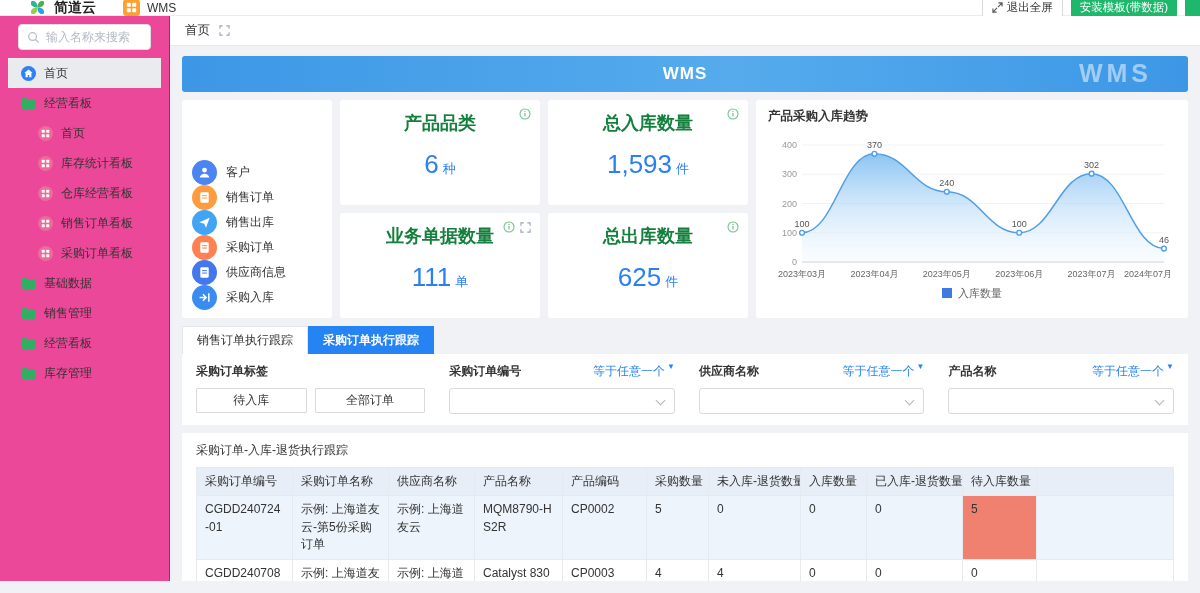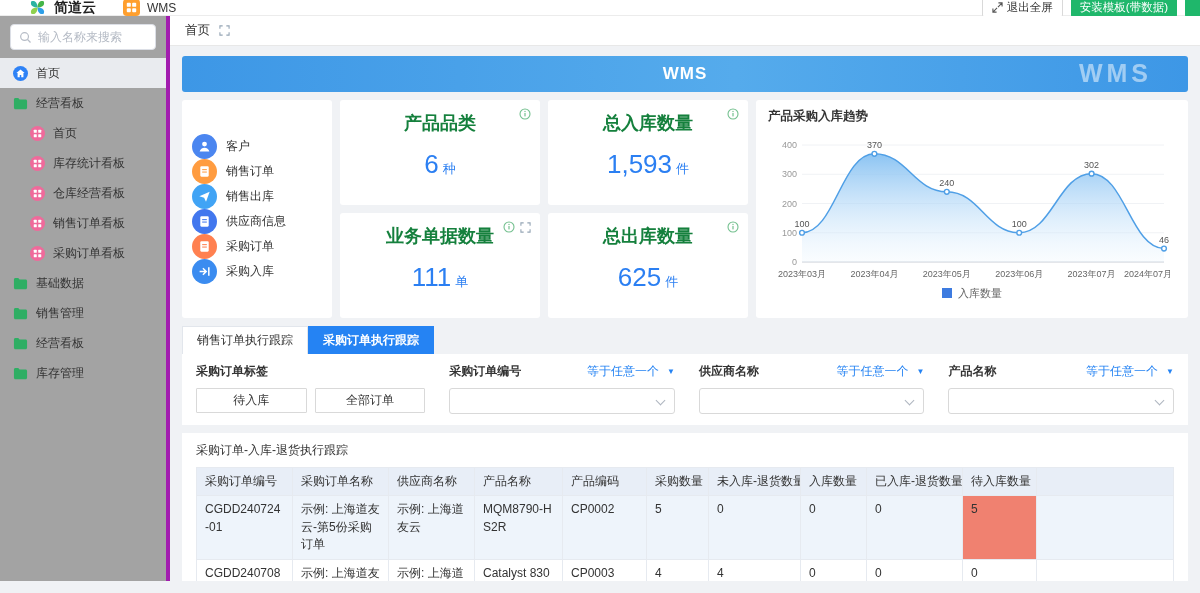--- a/index.html
+++ b/index.html
@@ -15,41 +15,41 @@
   .tb-left{display:flex;align-items:center;gap:7px}
   .logo-text{font-size:14px;font-weight:bold;color:#222;margin-right:20px}
   .app-name{font-size:12px;color:#333}
   .tb-right{display:flex;align-items:flex-start;gap:8px}
   .btn{height:21px;border-radius:3px;font-size:11.5px;display:flex;align-items:center;gap:4px;padding:0 9px;cursor:pointer;border:none;white-space:nowrap}
   .btn.outline{background:#fff;border:1px solid #d9d9d9;color:#333}
   .btn.green{background:var(--green);color:#fff}
   .btn.sliver{width:15px;padding:0;border-radius:3px 0 0 3px}
   
   .layout{display:flex;height:565px}
-  .sidebar{width:170px;background:#a3a3a3;border-right:4px solid #a21caf;padding:8px 0;flex:none}
+  .sidebar{width:170px;background:#ec4899;border-right:1px solid #a21caf;padding:8px 8px;flex:none}
   .search-box{margin:0 10px 8px;height:26px;border:1px solid #dcdfe6;border-radius:4px;display:flex;align-items:center;gap:6px;padding:0 8px;background:#fff}
   .search-box input{border:none;outline:none;width:100%;font-size:12px;color:#333;font-family:inherit}
   .search-box input::placeholder{color:#b4bac4}
   .nav-item{height:30px;display:flex;align-items:center;gap:8px;padding:0 13px;cursor:pointer;color:#333}
   .nav-item.active{background:#e9ebef}
   .nav-item.sub{padding-left:30px}
   .nicon{width:15px;height:15px;flex:none}
   
   .main{flex:1;display:flex;flex-direction:column;overflow:hidden}
   .page-tabs{height:30px;background:#fff;border-bottom:1px solid #e8e8e8;display:flex;align-items:center;gap:9px;padding:0 15px;flex:none}
   .page-tab{font-size:12.5px;color:#333;cursor:pointer}
   .content{flex:1;padding:10px 12px;overflow:hidden}
   
   .banner{height:36px;border-radius:3px;background:linear-gradient(90deg,var(--banner-from),var(--banner-to) 55%,var(--banner-from));position:relative;display:flex;align-items:center;justify-content:center}
   .banner-title{color:#fff;font-size:17px;font-weight:bold;letter-spacing:1px}
   .banner-mark{position:absolute;right:36px;top:3px;font-size:25px;font-weight:800;letter-spacing:4px;color:rgba(255,255,255,.5)}
   
   .widgets{display:grid;grid-template-columns:150px 408px 1fr;gap:8px;margin-top:8px;height:218px}
   .card{background:#fff;border-radius:3px}
-  .quick{padding:8px 10px;display:flex;flex-direction:column;justify-content:center}
+  .quick{padding:8px 10px;display:flex;flex-direction:column;justify-content:flex-end}
   .qitem{display:flex;align-items:center;gap:9px;cursor:pointer}
   .qicon{width:25px;height:25px;border-radius:50%;display:flex;align-items:center;justify-content:center;flex:none}
   .qicon svg{width:15px;height:15px}
   .stat-grid{display:grid;grid-template-columns:1fr 1fr;grid-template-rows:1fr 1fr;gap:8px}
   .stat{position:relative;text-align:center;padding-top:11px}
   .stat-title{font-size:18px;font-weight:600;color:#15803d}
   .stat-icons{position:absolute;top:8px;right:9px;display:flex;gap:5px;align-items:center}
   .stat-value{margin-top:14px;color:var(--accent-blue)}
   .stat-value .num{font-size:26px}
   .stat-value .unit{font-size:13px;margin-left:4px}
@@ -59,21 +59,21 @@
   .legend-swatch{width:10px;height:10px;background:#3d7be0}
   
   .track-tabs{display:flex;margin-top:8px}
   .ttab{height:28px;padding:0 14px;display:flex;align-items:center;background:#fff;border:1px solid #e2e6ec;border-bottom:none;font-size:12px;cursor:pointer}
   .ttab.active{background:var(--tab-active);border-color:var(--tab-active);color:#fff;font-weight:600}
   .filter-panel{background:#fff;padding:9px 14px 11px;display:flex;gap:24px}
   .fgroup{width:236px}
   .fgroup.tags{width:240px}
   .flabel{font-size:12px;font-weight:600;color:#333}
   .fhead{display:flex;justify-content:space-between;align-items:center;height:17px}
-  .fop{font-size:12px;color:var(--link-blue);display:flex;align-items:center;gap:8px;cursor:pointer}
+  .fop{font-size:12px;color:var(--link-blue);display:flex;gap:2px;cursor:pointer}
   .fop .caret{font-size:8px;line-height:1}
   .tag-btns{display:flex;gap:8px;margin-top:8px}
   .tag-btns button{flex:1;height:25px;border:1px solid #d9d9d9;background:#fff;border-radius:1px;font-size:12px;color:#333;cursor:pointer;font-family:inherit}
   .fselect{margin-top:8px;height:26px;border:1px solid #d9d9d9;border-radius:3px;background:#fff;position:relative;cursor:pointer}
   .fselect .chev{position:absolute;right:10px;top:8px;width:7px;height:7px;border-right:1.4px solid #aeb5bf;border-bottom:1.4px solid #aeb5bf;transform:rotate(45deg)}
   .table-panel{background:#fff;margin-top:8px;padding:9px 14px;flex:1}
   .table-title{font-size:12px;color:#333;margin-bottom:8px}
   table{width:100%;border-collapse:collapse;table-layout:fixed;font-size:12px}
   th,td{border:1px solid #e6eaf0;padding:5px 8px;text-align:left;vertical-align:top;line-height:1.45;word-break:break-all}
   thead th{background:var(--header-bg);font-weight:normal;color:#333;white-space:nowrap;overflow:hidden;vertical-align:middle;padding:5px 8px}
@@ -297,38 +297,38 @@
           </div>
           <div class="qitem">
             <span class="qicon" style="background: rgb(65, 164, 245);">
                 <svg viewBox="0 0 16 16">
                   <path d="M2.5 7.6 13.5 3 9.6 13.5 7.6 9.4z" fill="#fff"></path>
                 </svg>
               </span>
             <span>销售出库</span>
           </div>
           <div class="qitem">
+            <span class="qicon" style="background: rgb(255, 128, 80);">
+                <svg viewBox="0 0 16 16">
+                  <rect x="3.5" y="2.5" width="9" height="11" rx="1.2" fill="#fff"></rect>
+                  <line x1="5.5" y1="6" x2="10.5" y2="6" stroke="#ff8050" stroke-width="1.1"></line>
+                  <line x1="5.5" y1="8.6" x2="10.5" y2="8.6" stroke="#ff8050" stroke-width="1.1"></line>
+                </svg>
+              </span>
+            <span>采购订单</span>
+          </div>
+          <div class="qitem">
             <span class="qicon" style="background: rgb(66, 119, 238);">
                 <svg viewBox="0 0 16 16">
                   <rect x="3.5" y="2.5" width="9" height="11" rx="1.2" fill="#fff"></rect>
                   <line x1="5.5" y1="6" x2="10.5" y2="6" stroke="#4277ee" stroke-width="1.1"></line>
                   <line x1="5.5" y1="8.6" x2="10.5" y2="8.6" stroke="#4277ee" stroke-width="1.1"></line>
                 </svg>
               </span>
             <span>供应商信息</span>
-          </div>
-          <div class="qitem">
-            <span class="qicon" style="background: rgb(255, 128, 80);">
-                <svg viewBox="0 0 16 16">
-                  <rect x="3.5" y="2.5" width="9" height="11" rx="1.2" fill="#fff"></rect>
-                  <line x1="5.5" y1="6" x2="10.5" y2="6" stroke="#ff8050" stroke-width="1.1"></line>
-                  <line x1="5.5" y1="8.6" x2="10.5" y2="8.6" stroke="#ff8050" stroke-width="1.1"></line>
-                </svg>
-              </span>
-            <span>采购订单</span>
           </div>
           <div class="qitem">
             <span class="qicon" style="background: rgb(59, 140, 240);">
                 <svg viewBox="0 0 16 16" fill="none" stroke="#fff" stroke-width="1.6">
                   <path d="M2.8 8h6.6M6.3 4.6 9.8 8l-3.5 3.4M12.6 3.4v9.2"></path>
                 </svg>
               </span>
             <span>采购入库</span>
           </div>
         </div>

